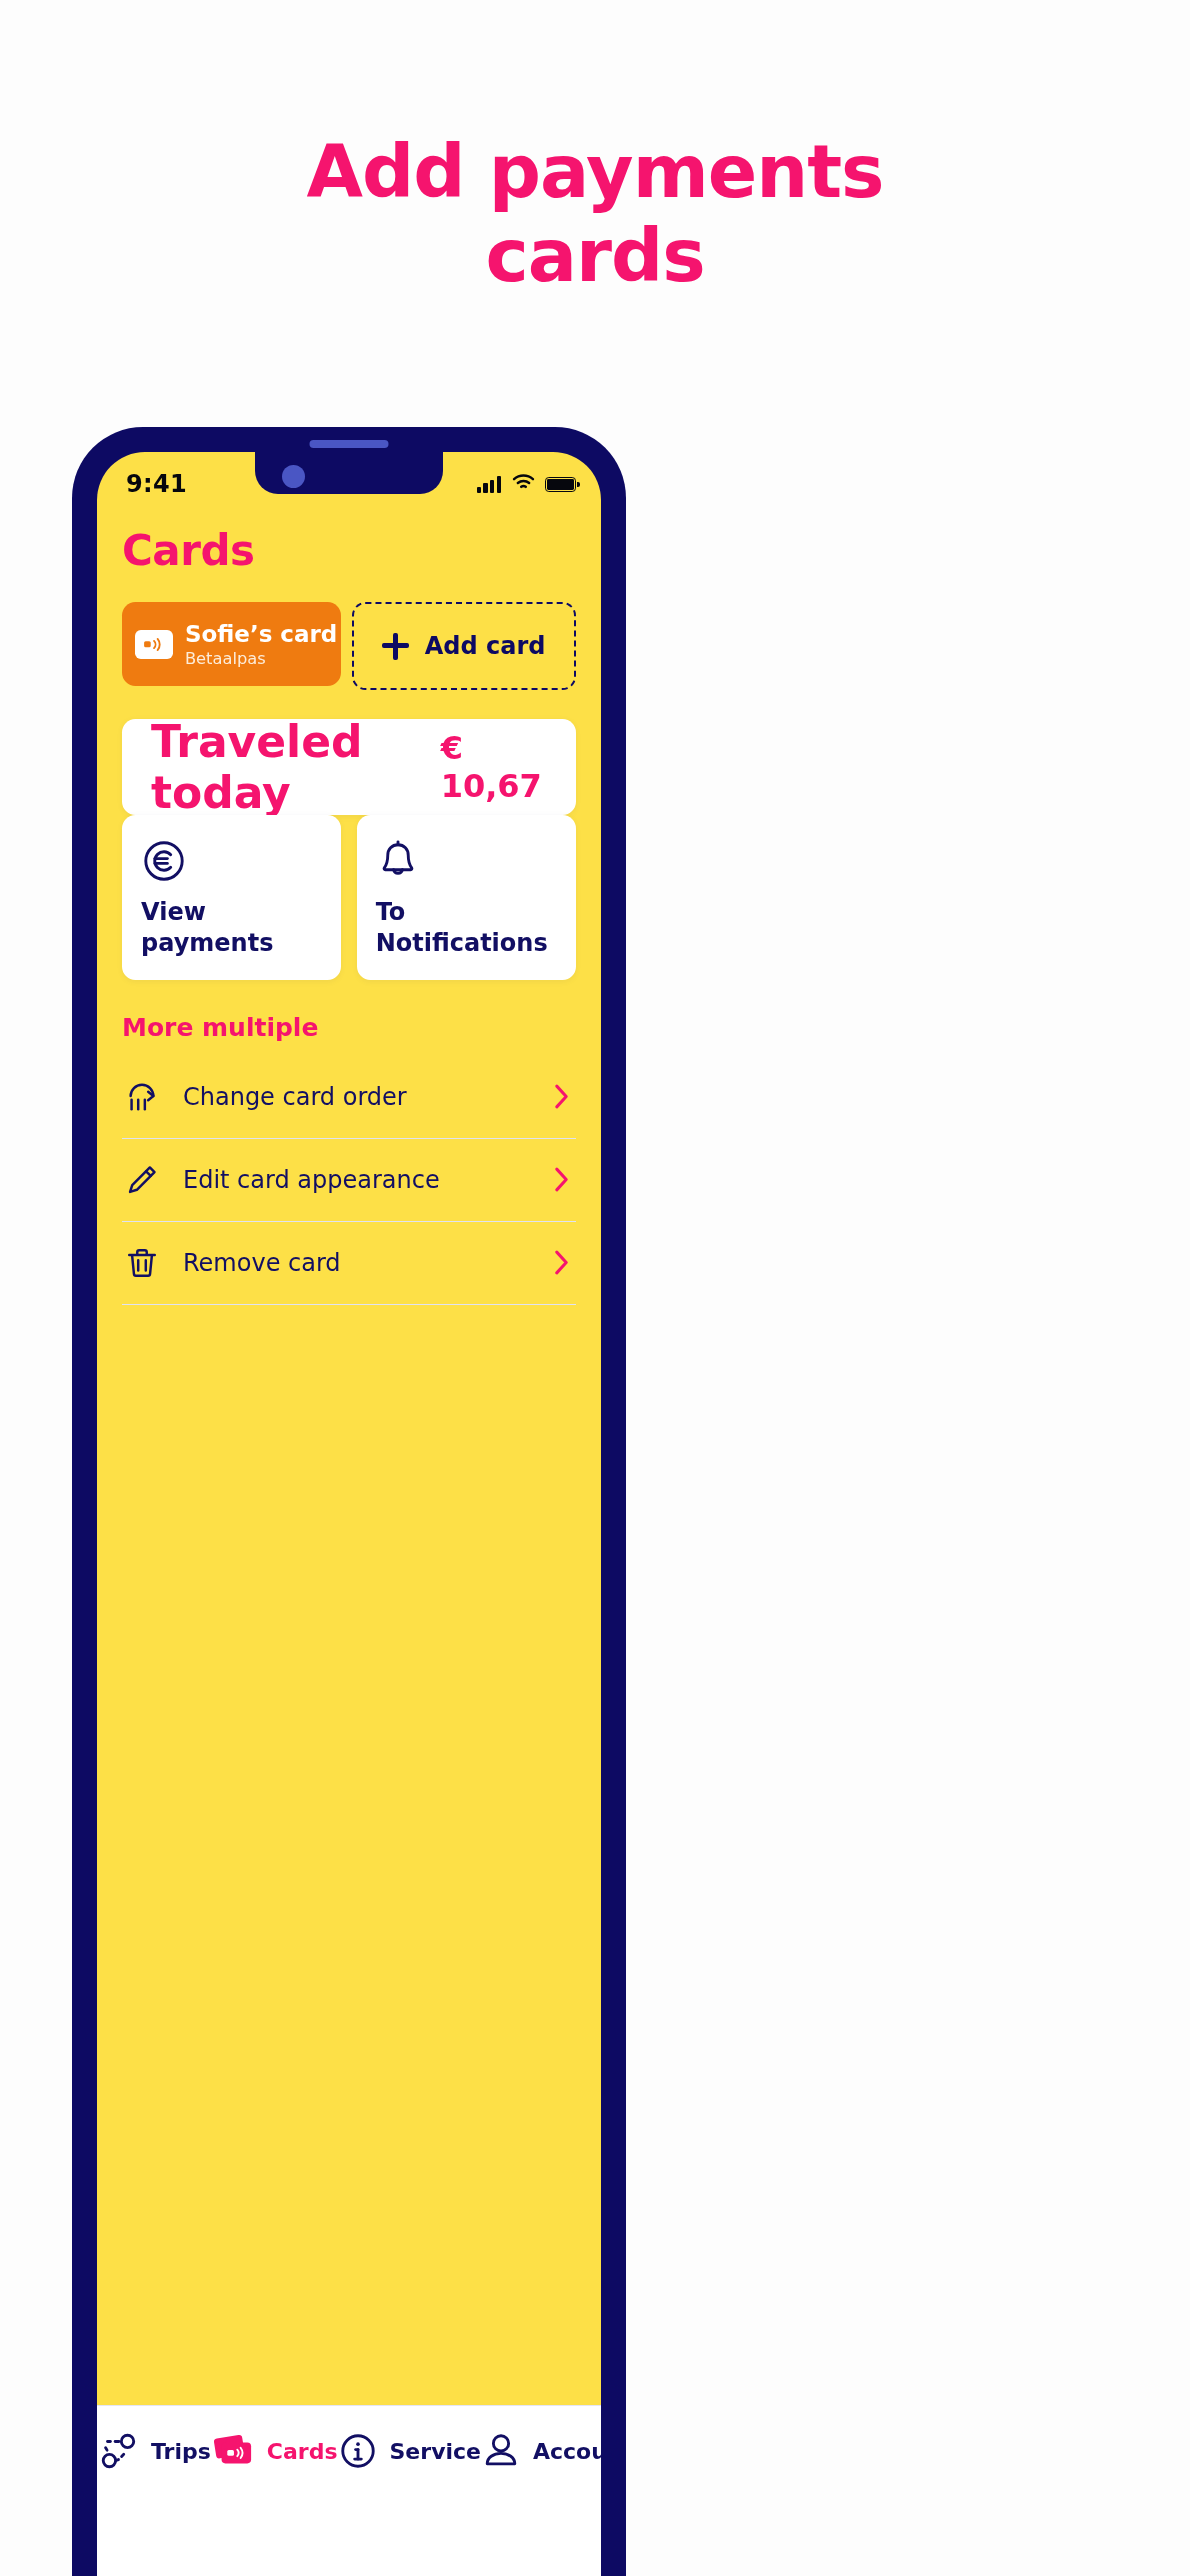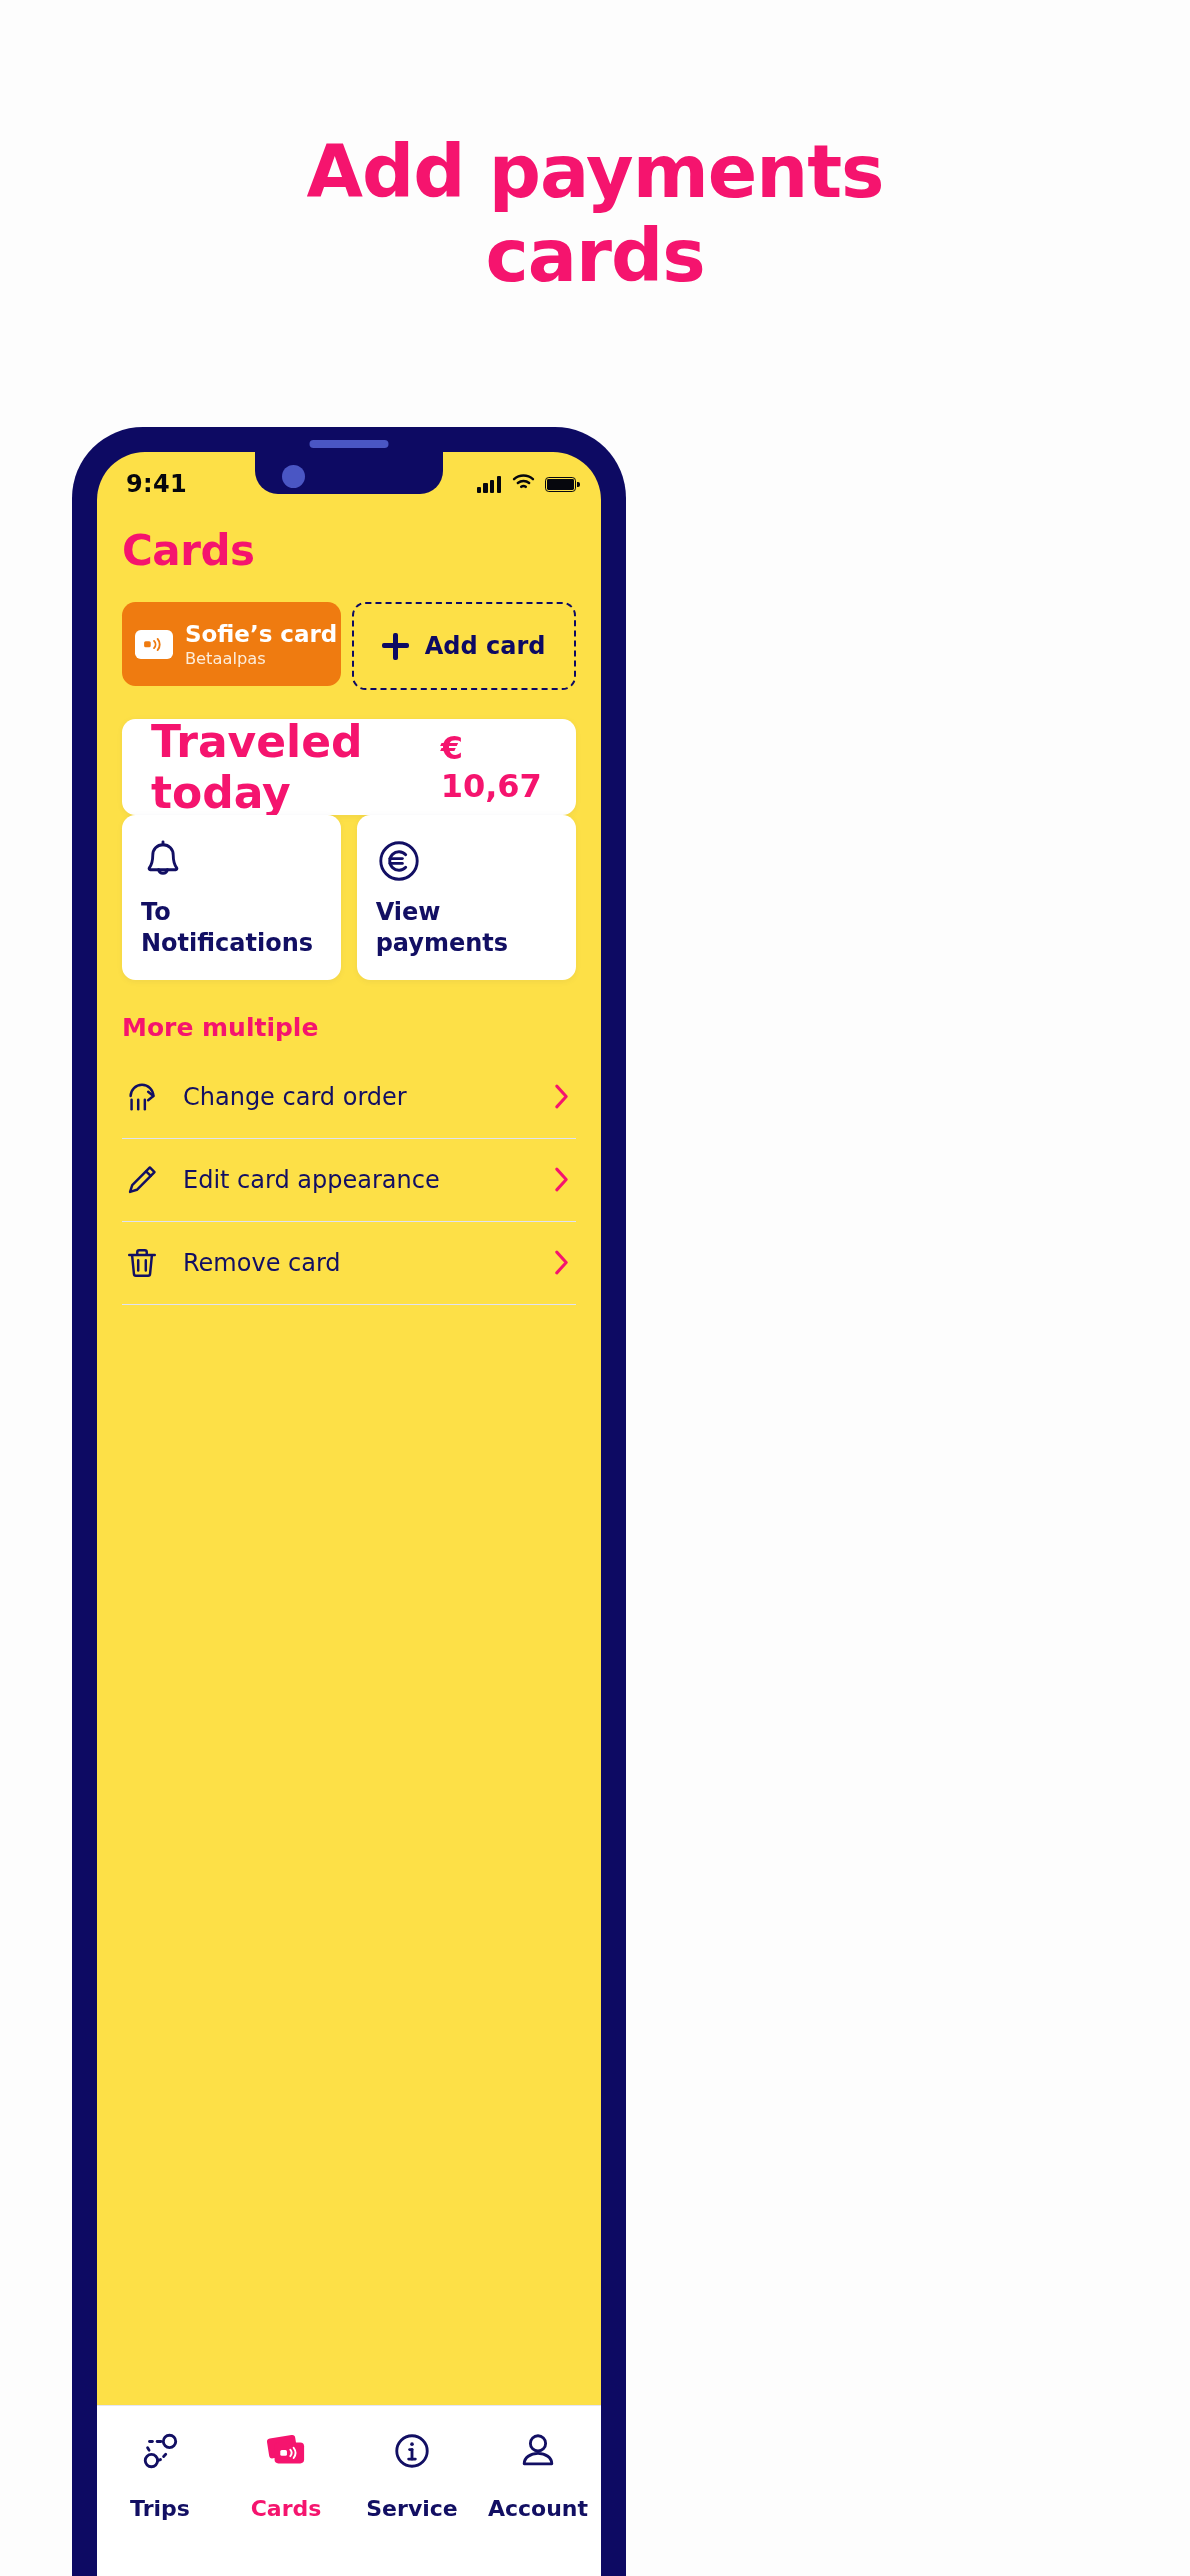--- a/index.html
+++ b/index.html
@@ -166,21 +166,21 @@
   .opt-chevron{flex:none;display:flex;align-items:center;padding-right:5.8px;}
 
   
   .tabbar{
     position:absolute;left:0;bottom:0;width:504px;height:171px;
     background:#ffffff;display:flex;align-items:flex-start;
     padding-top:23px;box-sizing:border-box;
     border-top:1px solid #e4e6f5;
   }
   .tab{
-    flex:1;display:flex;flex-direction:column;align-items:center;gap:23px;
+    flex:1;display:flex;flex-direction:row;align-items:center;gap:12px;
   }
   .tab-icon{height:44px;display:flex;align-items:center;justify-content:center;}
   .tab-label{font-size:22px;font-weight:600;color:#120f63;}
   .tab.active .tab-label{color:#f5146e;}
 </style>
 </head>
 <body>
 
 <div class="promo">
   <span class="promo-line">Add payments</span>
@@ -244,39 +244,39 @@
 
       <div class="traveled">
         <span class="traveled-label">Traveled today</span>
         <span class="traveled-amount">€ 10,67</span>
       </div>
 
       <div class="quick-grid">
 
         <div class="quick-card">
           <span class="quick-icon">
-            <svg width="44" height="46" viewBox="0 0 46 48">
-              <path d="M23 7c-6.4 0-10.7 4.8-10.7 11 0 7.6-1.7 10.6-3.6 13.2-.6.8 0 1.9 1 1.9h26.6c1 0 1.6-1.1 1-1.9-1.9-2.6-3.6-5.6-3.6-13.2 0-6.2-4.3-11-10.7-11z" fill="none" stroke="#120f63" stroke-width="3" stroke-linejoin="round"></path>
-              <path d="M23 4v3.2" fill="none" stroke="#120f63" stroke-width="3" stroke-linecap="round"></path>
-              <path d="M18.4 33.1a4.7 4.7 0 0 0 9.2 0" fill="none" stroke="#120f63" stroke-width="3" stroke-linecap="round"></path>
-            </svg>
-          </span>
-          <span class="quick-label">To Notifications</span>
-        </div>
-
-        <div class="quick-card">
-          <span class="quick-icon">
             <svg width="46" height="46" viewBox="0 0 48 48">
               <circle cx="24" cy="24" r="19" fill="none" stroke="#120f63" stroke-width="3"></circle>
               <path d="M31 17.5a9.6 9.6 0 1 0 0 13" fill="none" stroke="#120f63" stroke-width="3" stroke-linecap="round"></path>
               <path d="M14.5 21.5h13" fill="none" stroke="#120f63" stroke-width="3" stroke-linecap="round"></path>
               <path d="M14.5 26.5h13" fill="none" stroke="#120f63" stroke-width="3" stroke-linecap="round"></path>
             </svg>
           </span>
           <span class="quick-label">View payments</span>
+        </div>
+
+        <div class="quick-card">
+          <span class="quick-icon">
+            <svg width="44" height="46" viewBox="0 0 46 48">
+              <path d="M23 7c-6.4 0-10.7 4.8-10.7 11 0 7.6-1.7 10.6-3.6 13.2-.6.8 0 1.9 1 1.9h26.6c1 0 1.6-1.1 1-1.9-1.9-2.6-3.6-5.6-3.6-13.2 0-6.2-4.3-11-10.7-11z" fill="none" stroke="#120f63" stroke-width="3" stroke-linejoin="round"></path>
+              <path d="M23 4v3.2" fill="none" stroke="#120f63" stroke-width="3" stroke-linecap="round"></path>
+              <path d="M18.4 33.1a4.7 4.7 0 0 0 9.2 0" fill="none" stroke="#120f63" stroke-width="3" stroke-linecap="round"></path>
+            </svg>
+          </span>
+          <span class="quick-label">To Notifications</span>
         </div>
       </div>
 
       <div class="section-head">More multiple</div>
       <div class="opt-list">
 
         <div class="opt-row">
           <span class="opt-icon">
             <svg width="36" height="36" viewBox="0 0 38 38">
               <path d="M7 18a12 12 0 0 1 24 0" fill="none" stroke="#120f63" stroke-width="2.6" stroke-linecap="round"></path>

